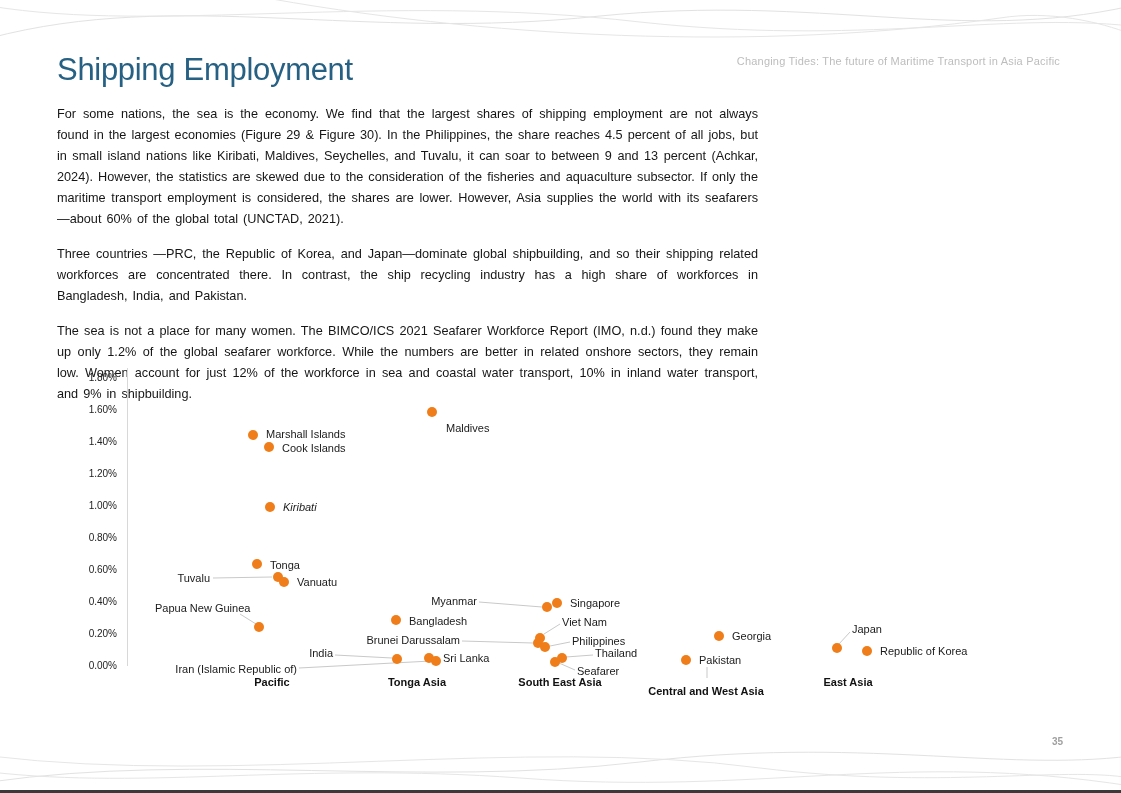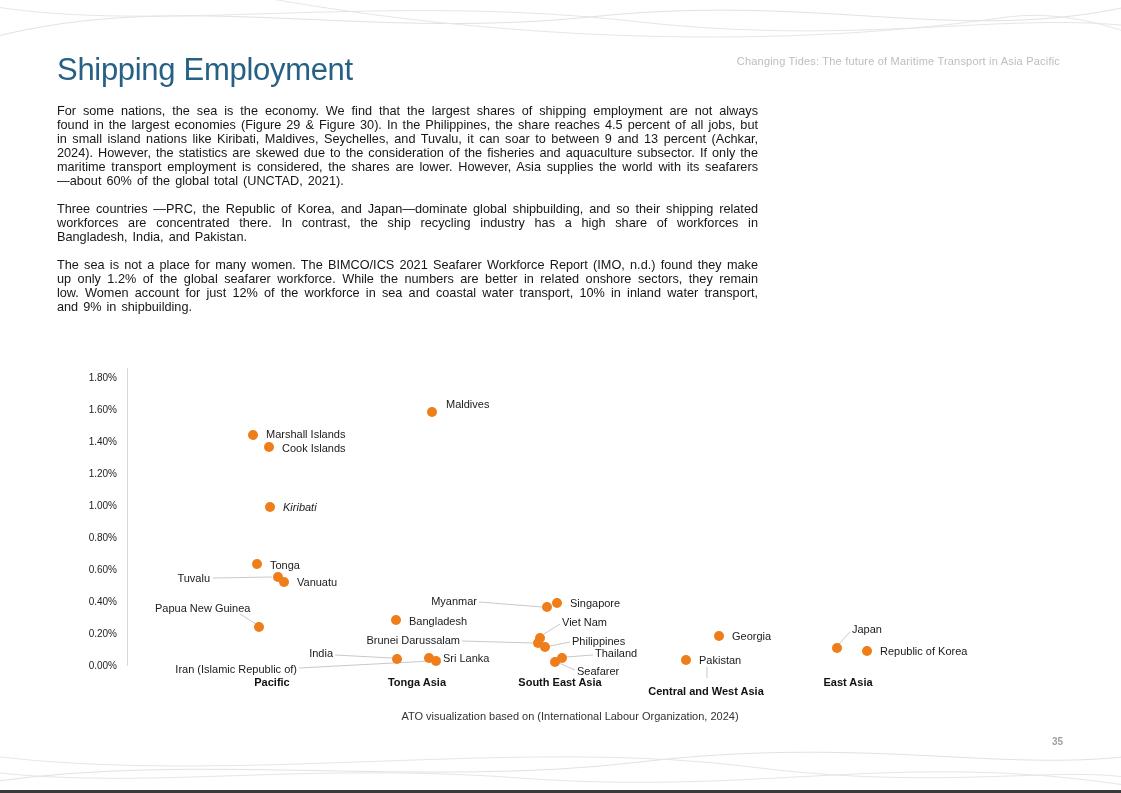--- a/index.html
+++ b/index.html
@@ -14,21 +14,21 @@
   #header-right{
     position:absolute;top:55px;right:61px;font-size:11px;color:#bdbdbd;
     letter-spacing:.2px;
   }
   #page-title{
     position:absolute;left:57px;top:52px;font-size:31px;font-weight:normal;
     color:#266184;letter-spacing:-0.3px;margin:0;
   }
   #body-text{position:absolute;left:57px;top:104px;width:701px;}
   #body-text p{
-    margin:0 0 14px 0;font-size:12.7px;line-height:14px;color:#161616;
+    margin:0 0 14px 0;font-size:12.7px;line-height:21px;color:#161616;
     text-align:justify;word-spacing:1.5px;
   }
   #chart{position:absolute;left:0;top:0;width:1121px;height:793px;}
   #axis-line{position:absolute;width:1px;background:#d8d8d8;}
   .ytick{
     position:absolute;width:62px;text-align:right;font-size:10px;color:#222;
     transform:translateY(-50%);
   }
   .dot{
     position:absolute;width:10px;height:10px;border-radius:50%;
@@ -111,21 +111,21 @@
     <div class="pt-label" style="left: 283px; top: 507px; font-style: italic;">Kiribati</div>
     <div class="dot" title="Tonga 0.63%" style="background: rgb(239, 125, 26); left: 257px; top: 564.2px;"></div>
     <div class="pt-label" style="left: 270px; top: 565px;">Tonga</div>
     <div class="dot" title="Tuvalu 0.55%" style="background: rgb(239, 125, 26); left: 278px; top: 577px;"></div>
     <div class="pt-label end" style="left: 210px; top: 578px;">Tuvalu</div>
     <div class="dot" title="Vanuatu 0.52%" style="background: rgb(239, 125, 26); left: 284px; top: 581.8px;"></div>
     <div class="pt-label" style="left: 297px; top: 582px;">Vanuatu</div>
     <div class="dot" title="Papua New Guinea 0.24%" style="background: rgb(239, 125, 26); left: 259px; top: 626.6px;"></div>
     <div class="pt-label" style="left: 155px; top: 608px;">Papua New Guinea</div>
     <div class="dot" title="Maldives 1.58%" style="background: rgb(239, 125, 26); left: 432px; top: 412.2px;"></div>
-    <div class="pt-label" style="left: 446px; top: 404px;">Maldives</div>
+    <div class="pt-label" style="left: 446px; top: 428px;">Maldives</div>
     <div class="dot" title="Bangladesh 0.28%" style="background: rgb(239, 125, 26); left: 396px; top: 620.2px;"></div>
     <div class="pt-label" style="left: 409px; top: 621px;">Bangladesh</div>
     <div class="dot" title="India 0.04%" style="background: rgb(239, 125, 26); left: 397px; top: 658.6px;"></div>
     <div class="pt-label end" style="left: 333px; top: 653px;">India</div>
     <div class="dot" title="Sri Lanka 0.045%" style="background: rgb(239, 125, 26); left: 429px; top: 657.8px;"></div>
     <div class="pt-label" style="left: 443px; top: 658px;">Sri Lanka</div>
     <div class="dot" title="Iran (Islamic Republic of) 0.025%" style="background: rgb(239, 125, 26); left: 436px; top: 661px;"></div>
     <div class="pt-label end" style="left: 297px; top: 669px;">Iran (Islamic Republic of)</div>
     <div class="dot" title="Singapore 0.39%" style="background: rgb(239, 125, 26); left: 557px; top: 602.6px;"></div>
     <div class="pt-label" style="left: 570px; top: 603px;">Singapore</div>
@@ -150,16 +150,15 @@
     <div class="dot" title="Republic of Korea 0.088%" style="background: rgb(239, 125, 26); left: 867px; top: 650.92px;"></div>
     <div class="pt-label" style="left: 880px; top: 651px;">Republic of Korea</div>
     <div class="region-label" style="left: 272px; top: 682px;">Pacific</div>
     <div class="region-label" style="left: 417px; top: 682px;">Tonga Asia</div>
     <div class="region-label" style="left: 560px; top: 682px;">South East Asia</div>
     <div class="region-label" style="left: 706px; top: 691px;">Central and West Asia</div>
     <div class="region-label" style="left: 848px; top: 682px;">East Asia</div>
   </div>
 
 <div id="caption">
-  <p class="cap-src">ATO visualization based on (International Labour Organization, 2024)</p>
 </div>
 
 <div id="page-number">35</div>
 
 </body></html>

